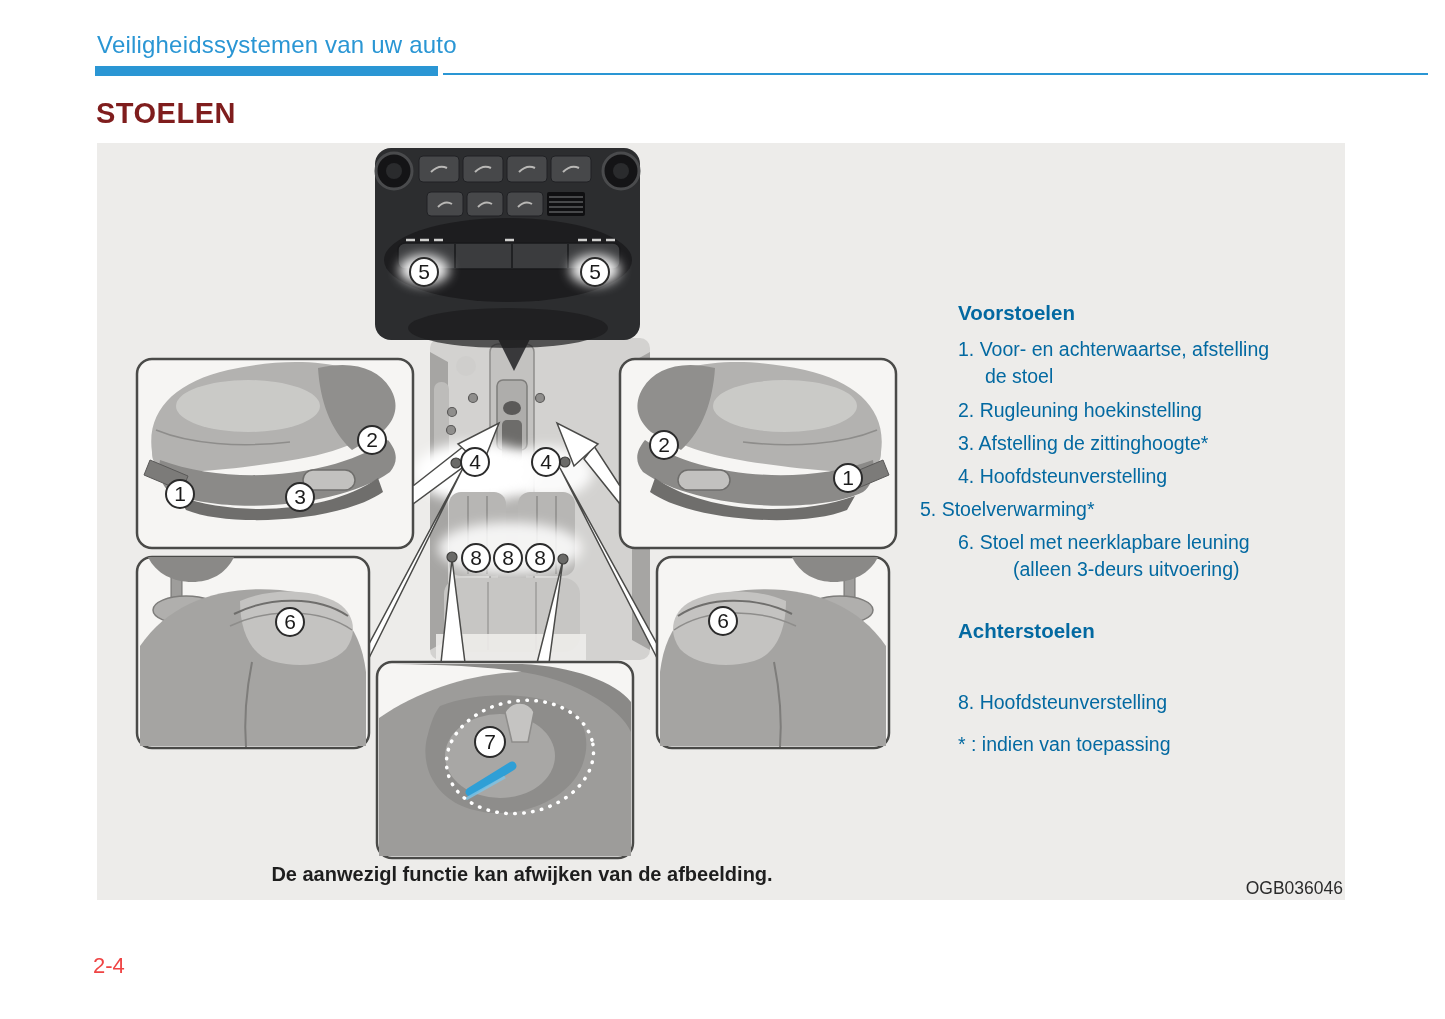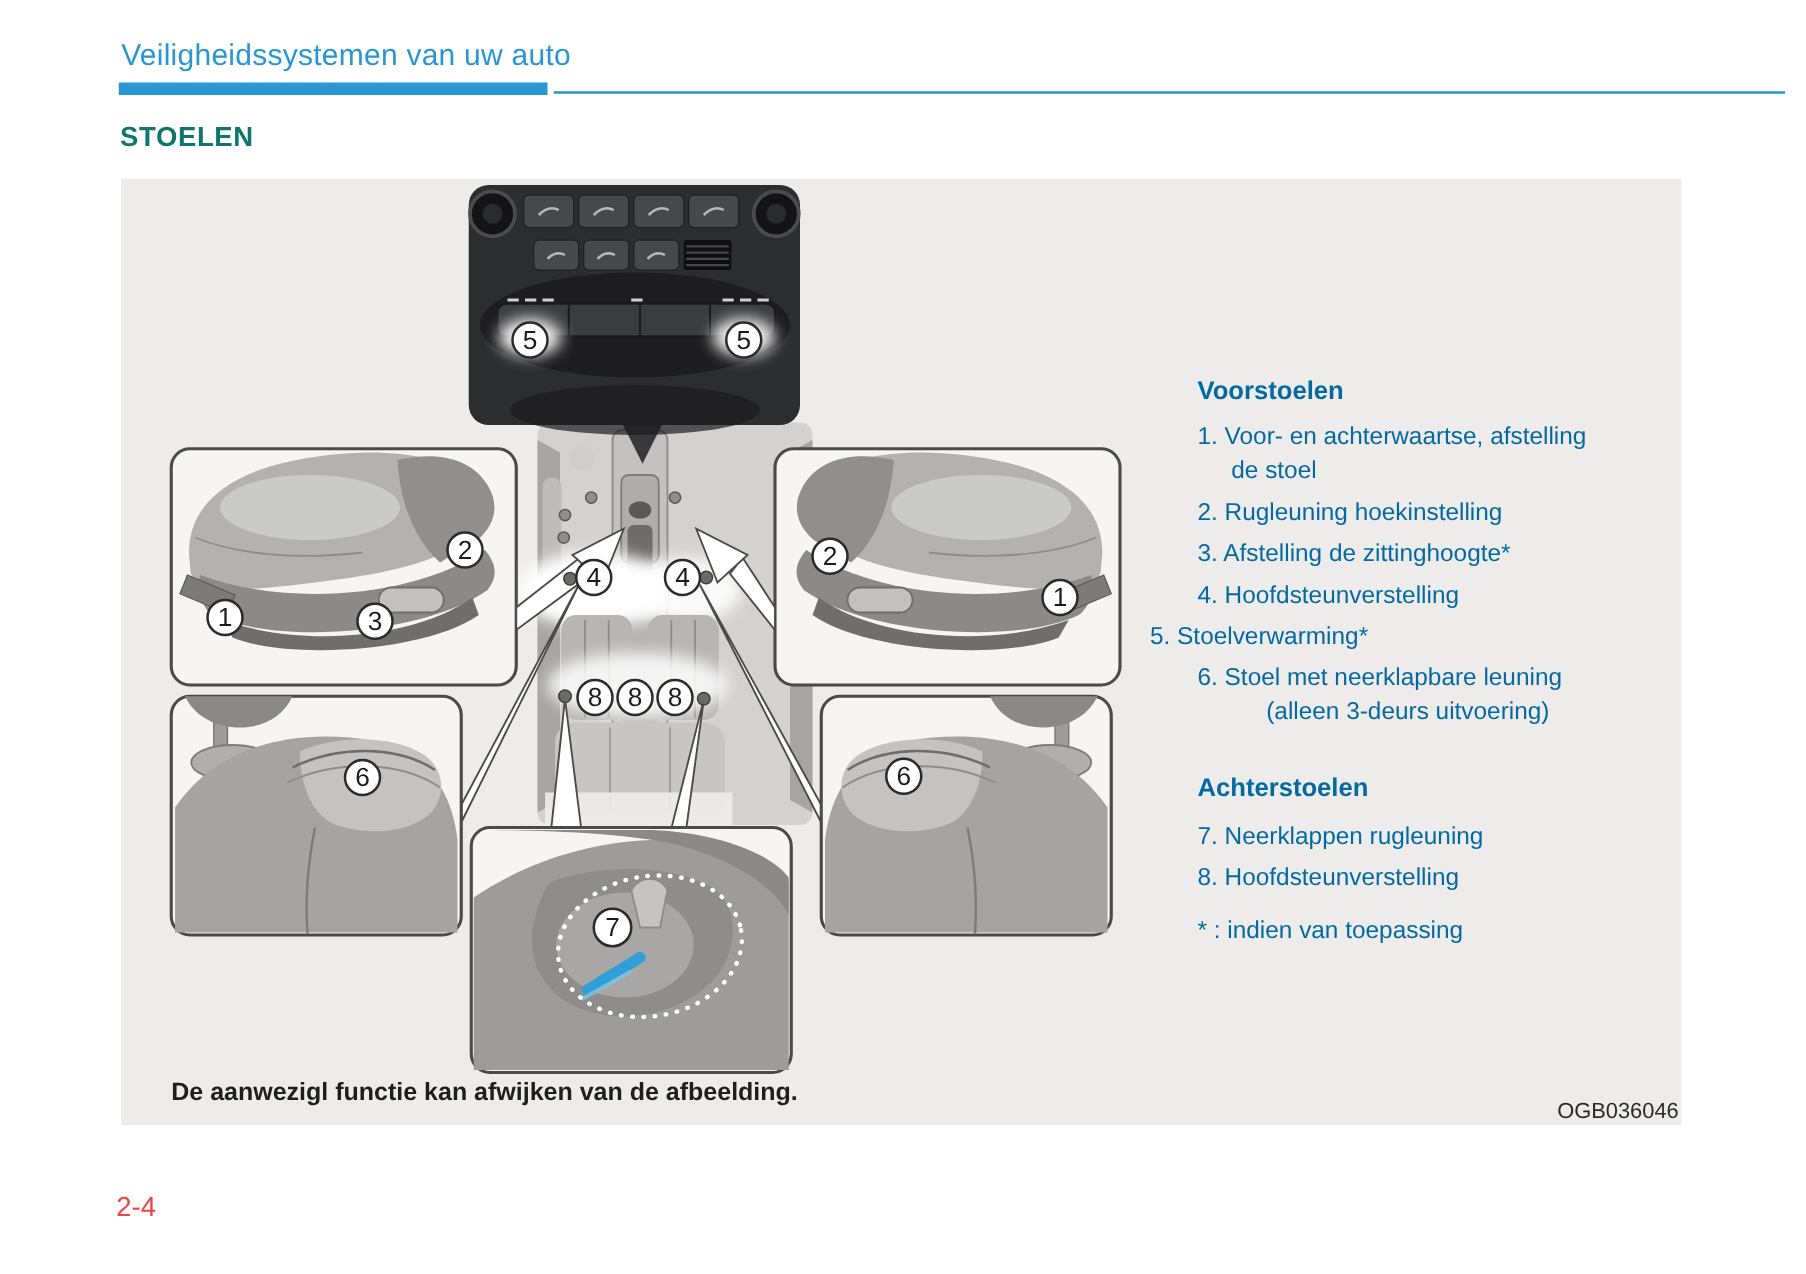--- a/index.html
+++ b/index.html
@@ -1,26 +1,26 @@
 <!DOCTYPE html>
 <html><head>
 <meta charset="utf-8">
 <style>
   html,body{margin:0;padding:0;background:#ffffff;}
   .page{position:relative;width:1445px;height:1019px;background:#ffffff;overflow:hidden;
         font-family:"Liberation Sans", sans-serif;color:#262626;padding-left:12px;}
   .hdr-title{position:absolute;left:97px;top:31px;font-size:24px;color:#2a96d4;letter-spacing:0.2px;}
   .bar-thick{position:absolute;left:95px;top:66px;width:343px;height:10px;background:#2a96d4;}
   .bar-thin{position:absolute;left:443px;top:73px;width:985px;height:2px;background:#2a96d4;}
-  .section-title{position:absolute;left:96px;top:97px;font-size:22px;font-weight:bold;color:#0f766e;letter-spacing:0.5px;}
+  .section-title{position:absolute;left:96px;top:97px;font-size:29px;font-weight:bold;color:#7f1d1d;letter-spacing:0.5px;}
   .gray-block{position:absolute;left:97px;top:143px;width:1248px;height:757px;background:#edecea;}
   .fig-svg{position:absolute;left:97px;top:143px;}
   .legend{position:absolute;font-size:19.5px;line-height:27px;color:#0369a1;white-space:nowrap;}
   .legend.bold{font-weight:bold;font-size:20.5px;}
-  .caption{position:absolute;left:137px;top:863px;width:770px;text-align:left;
+  .caption{position:absolute;left:137px;top:863px;width:770px;text-align:center;
            font-size:20px;font-weight:bold;color:#1e1e1e;}
   .img-code{position:absolute;left:1150px;top:878px;width:193px;text-align:right;font-size:17.5px;color:#2b2b2b;}
   .page-num{position:absolute;left:93px;top:953px;font-size:22px;color:#ef4444;}
   svg text.co{font-family:"Liberation Sans", sans-serif;font-size:21px;fill:#1b1b1b;}
 </style>
 </head>
 <body>
 
 <div class="page">
 
@@ -245,20 +245,19 @@
   <div class="legend bold" style="left:958px;top:299px;">Voorstoelen</div>
   <div class="legend" style="left:958px;top:336px;">1. Voor- en achterwaartse, afstelling</div>
   <div class="legend" style="left:985px;top:363px;">de stoel</div>
   <div class="legend" style="left:958px;top:397px;">2. Rugleuning hoekinstelling</div>
   <div class="legend" style="left:958px;top:430px;">3. Afstelling de zittinghoogte*</div>
   <div class="legend" style="left:958px;top:463px;">4. Hoofdsteunverstelling</div>
   <div class="legend" style="left:920px;top:496px;">5. Stoelverwarming*</div>
   <div class="legend" style="left:958px;top:529px;">6. Stoel met neerklapbare leuning</div>
   <div class="legend" style="left:985px;top:556px;margin-left:28px;">(alleen 3-deurs uitvoering)</div>
   <div class="legend bold" style="left:958px;top:617px;">Achterstoelen</div>
-  <div class="legend" style="left:958px;top:656px;">7. Neerklappen rugleuning</div>
   <div class="legend" style="left:958px;top:689px;">8. Hoofdsteunverstelling</div>
   <div class="legend" style="left:958px;top:731px;">* : indien van toepassing</div>
 
   <div class="caption">De aanwezigl functie kan afwijken van de afbeelding.</div>
   <div class="img-code">OGB036046</div>
   <div class="page-num">2-4</div>
 </div>
 
 </body></html>

